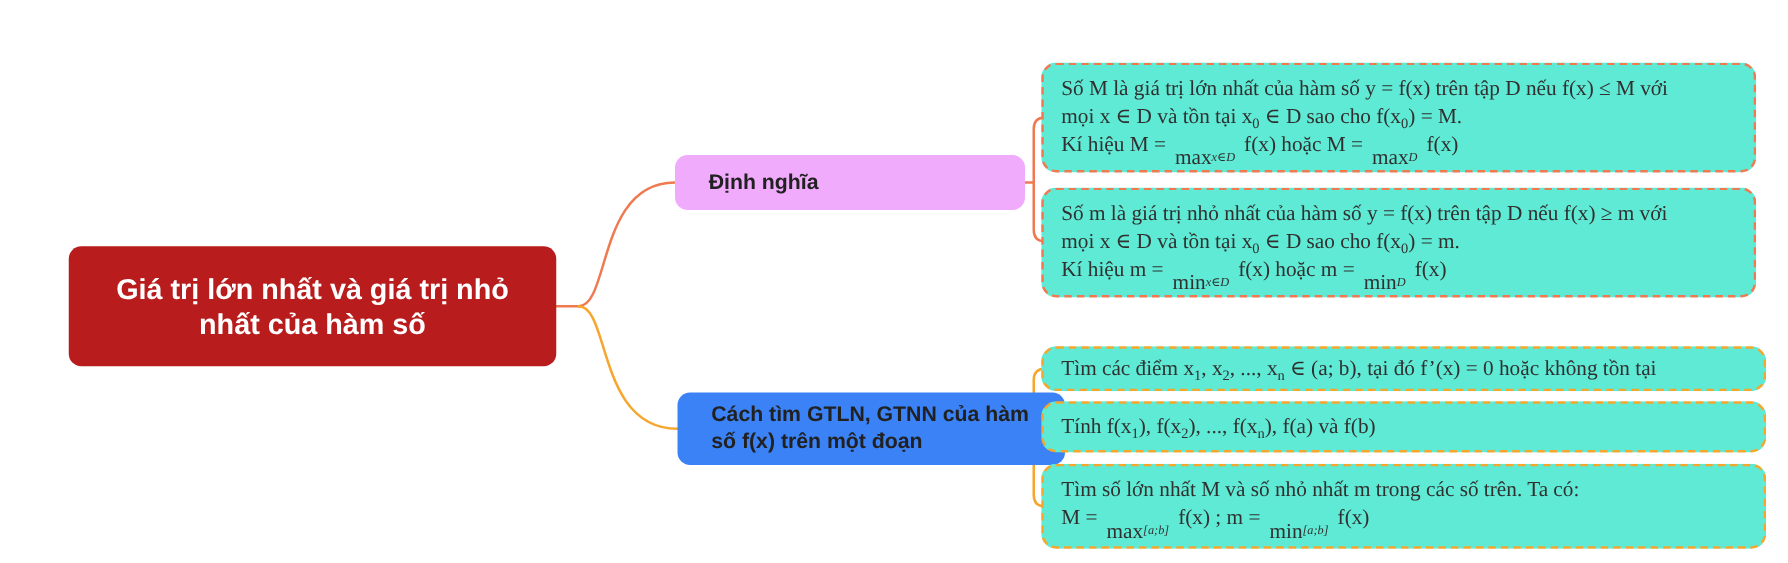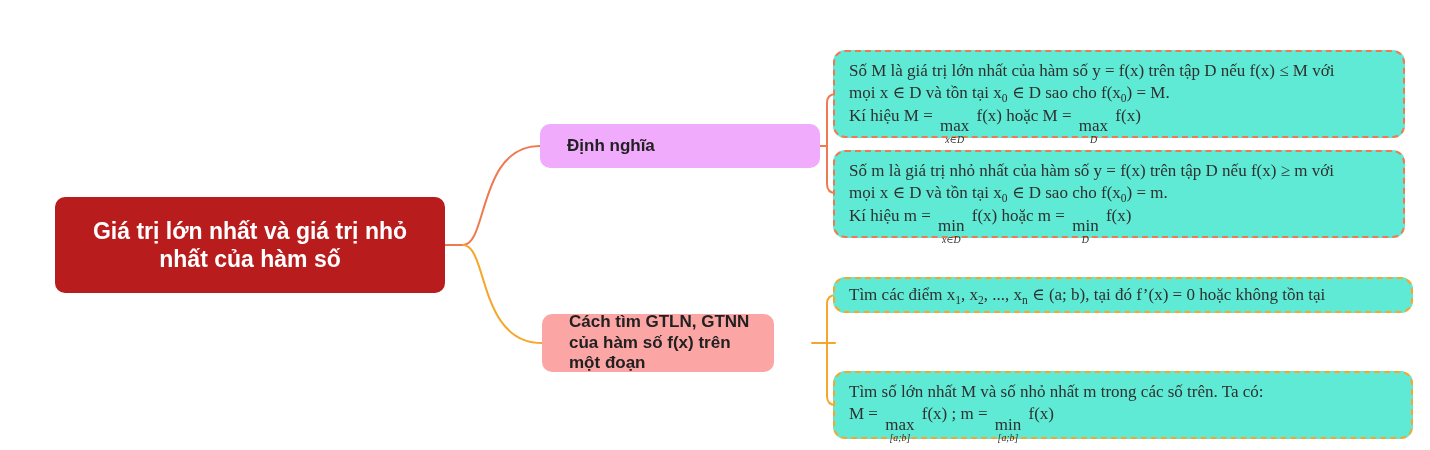--- a/index.html
+++ b/index.html
@@ -15,40 +15,40 @@
   .root-node{
     left:55px;top:197px;width:390px;height:96px;background:#b91c1c;
     display:flex;align-items:center;justify-content:center;text-align:center;
     color:#ffffff;font-weight:700;font-size:23px;line-height:1.22;padding:8px 18px;
   }
   .branch-node{
     background:#f0abfc;color:#212121;font-weight:700;font-size:17px;line-height:1.22;
     display:flex;align-items:center;padding:6px 10px 6px 27px;
   }
   .branch1-node{left:540px;top:124px;width:280px;height:44px;}
-  .branch2-node{left:542px;top:314px;width:232px;height:58px;background:#fca5a5;}
+  .branch2-node{left:542px;top:314px;width:310px;height:58px;background:#3b82f6;}
 
   .leaf{
     position:absolute;left:833px;box-sizing:border-box;border-radius:12px;
     border:2px dashed #ef7a52;background:#5eead4;color:#303030;
     font-family:"Liberation Serif","DejaVu Serif","DejaVu Sans",serif;
     font-size:17px;line-height:1.32;padding:8px 14px 6px 14px;
   }
   .leaf.amber{border-color:#f6a62c;}
   .leaf1{top:50px;width:572px;height:88px;}
   .leaf2{top:150px;width:572px;height:88px;}
   .leaf3{top:277px;width:580px;height:36px;display:flex;align-items:center;padding-top:0;padding-bottom:0;}
   .leaf4{top:321px;width:580px;height:41px;display:flex;align-items:center;padding-top:0;padding-bottom:0;}
   .leaf5{top:371px;width:580px;height:68px;}
 
   .leaf-line{white-space:nowrap;}
   .it{}
   sub{font-size:0.68em;line-height:0;}
   .limop{
-    display:inline-flex;flex-direction:column;align-items:center;
+    display:inline-flex;flex-direction:row;align-items:center;
     line-height:0.95;vertical-align:-0.62em;margin:0 3px;justify-content:flex-end;
   }
   .limop-name{font-size:1em;}
   .limop-sub{font-size:0.58em;font-style:italic;}
 </style>
 </head>
 <body>
 
 <div class="canvas">
 
@@ -100,20 +100,23 @@
   </div>
 
   <div class="node branch-node branch2-node">
     <span>Cách tìm GTLN, GTNN của hàm số f(x) trên một đoạn</span>
   </div>
 
   <div class="leaf amber leaf3">
     <div class="leaf-line"><span>Tìm các điểm </span><span class="it">x</span><sub class="it">1</sub><span class="it">, x</span><sub class="it">2</sub><span class="it">, ..., x</span><sub class="it">n</sub><span class="it"> ∈ (a; b)</span><span>, tại đó f’(x) = 0 hoặc không tồn tại</span></div>
   </div>
 
+  <div class="leaf amber leaf4">
+    <div class="leaf-line"><span>Tính </span><span class="it">f(x</span><sub class="it">1</sub><span class="it">), f(x</span><sub class="it">2</sub><span class="it">), ..., f(x</span><sub class="it">n</sub><span class="it">), f(a)</span><span> và </span><span class="it">f(b)</span></div>
+  </div>
 
   <div class="leaf amber leaf5">
     <div class="leaf-line"><span>Tìm số lớn nhất M và số nhỏ nhất m trong các số trên. Ta có:</span></div>
     <div class="leaf-line"><span>M = </span><span class="limop">
           <span class="limop-name">max</span>
           <span class="limop-sub">[a;b]</span>
         </span><span> </span><span class="it">f(x)</span><span> ; m = </span><span class="limop">
           <span class="limop-name">min</span>
           <span class="limop-sub">[a;b]</span>
         </span><span> </span><span class="it">f(x)</span></div>

